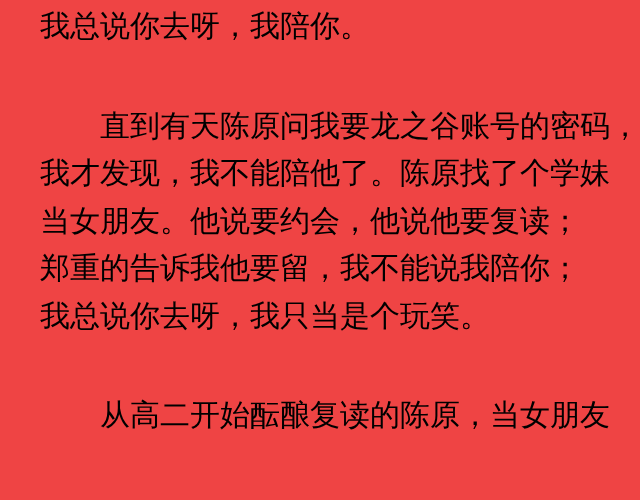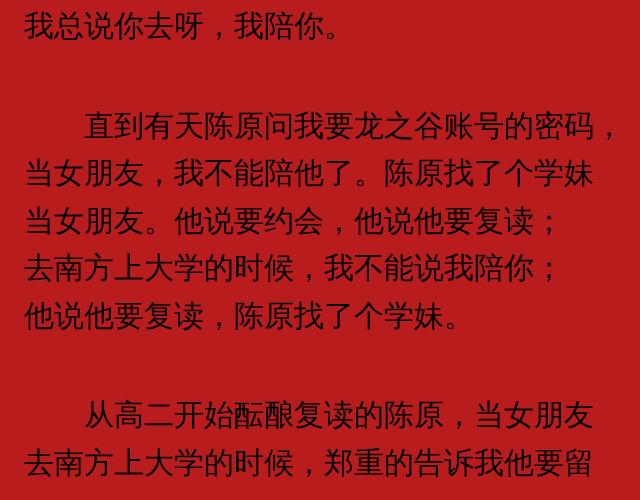--- a/index.html
+++ b/index.html
@@ -3,24 +3,24 @@
 <meta charset="utf-8">
 <style>
   html, body {
     margin: 0;
     padding: 0;
   }
   .page {
     position: relative;
     width: 640px;
     height: 500px;
-    background: #b91c1c;
+    background: #ef4444;
     overflow: hidden;
     box-sizing: border-box;
-    padding: 2px 30px 0 24px;
+    padding: 2px 30px 0 40px;
   }
   .article {
     font-family: "DejaVu Sans", "Liberation Sans", sans-serif;
     font-size: 30px;
     line-height: 47.5px;
     color: #000000;
     font-weight: 400;
     letter-spacing: 0px;
   }
   .paragraph {
@@ -43,25 +43,24 @@
 
 <div class="page">
   <div class="article">
 
     <div class="paragraph">
       <div class="line">我总说你去呀，我陪你。</div>
     </div>
 
     <div class="paragraph">
       <div class="line indent">直到有天陈原问我要龙之谷账号的密码，</div>
-      <div class="line">当女朋友，我不能陪他了。陈原找了个学妹</div>
+      <div class="line">我才发现，我不能陪他了。陈原找了个学妹</div>
       <div class="line">当女朋友。他说要约会，他说他要复读；</div>
-      <div class="line">去南方上大学的时候，我不能说我陪你；</div>
-      <div class="line">他说他要复读，陈原找了个学妹。</div>
+      <div class="line">郑重的告诉我他要留，我不能说我陪你；</div>
+      <div class="line">我总说你去呀，我只当是个玩笑。</div>
     </div>
 
     <div class="paragraph">
       <div class="line indent">从高二开始酝酿复读的陈原，当女朋友</div>
-      <div class="line">去南方上大学的时候，郑重的告诉我他要留</div>
     </div>
 
   </div>
 </div>
 
 </body></html>

